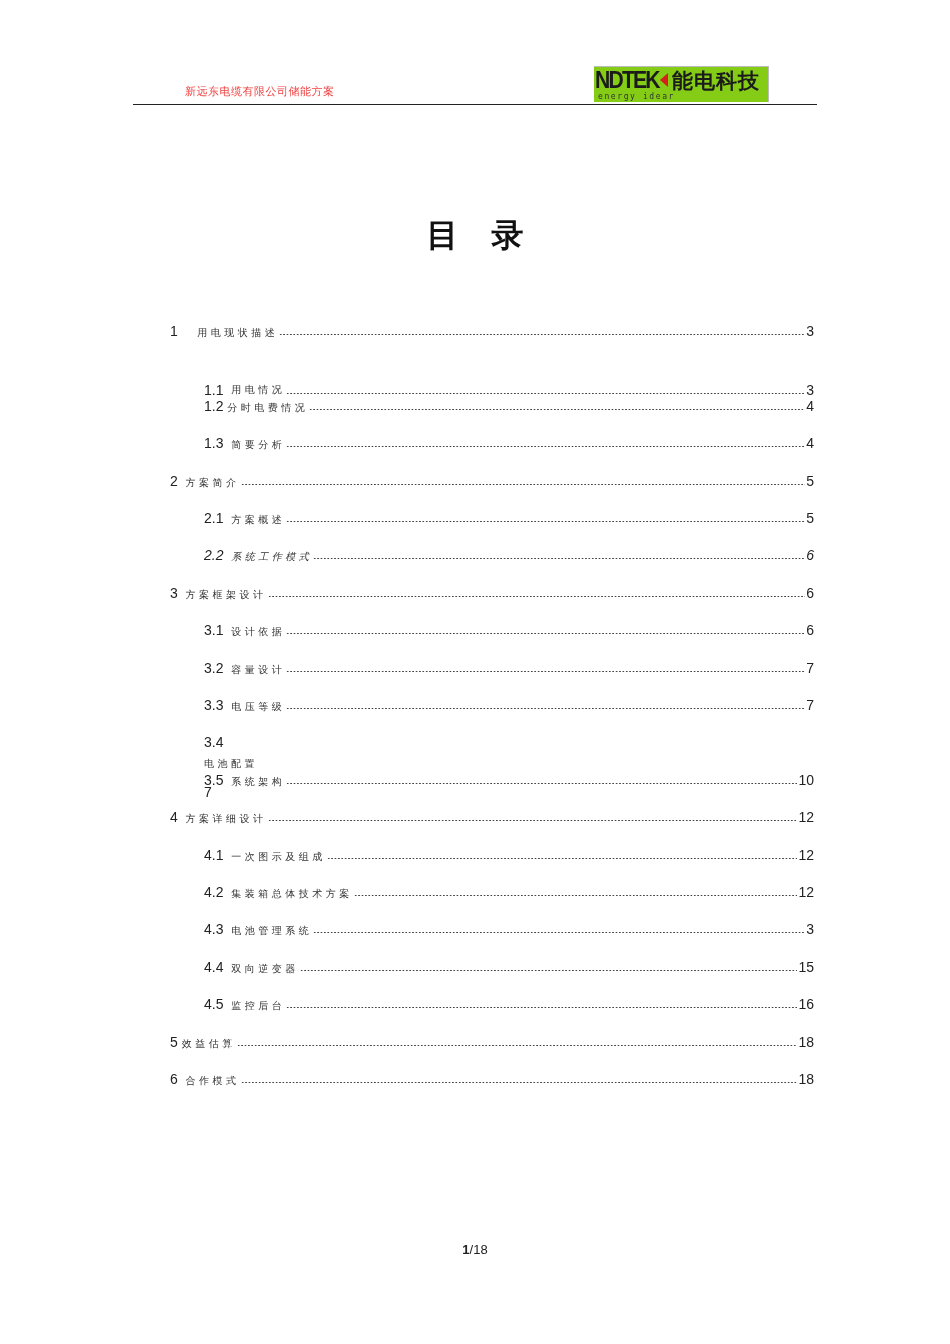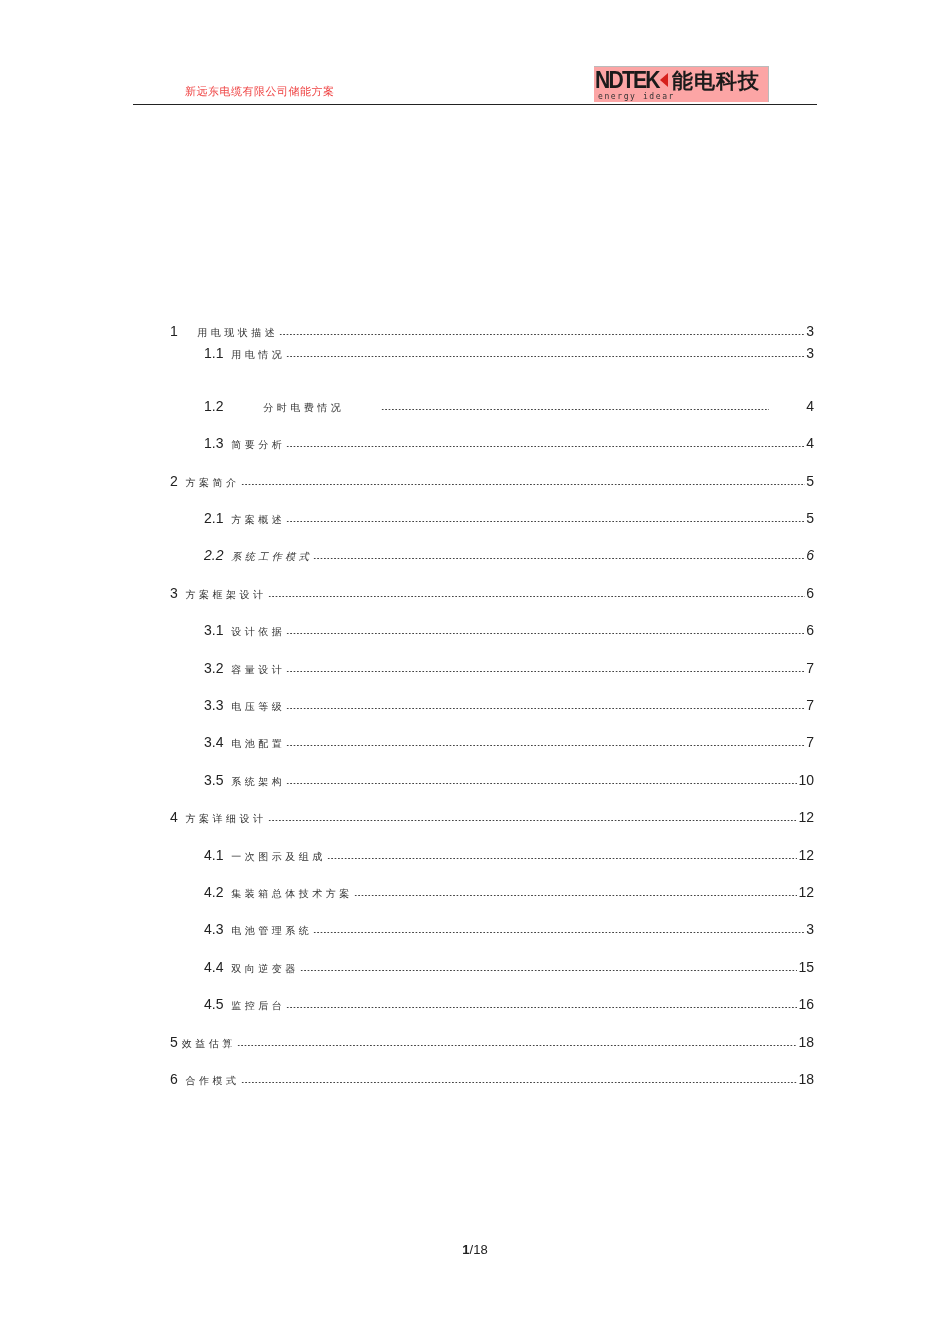--- a/index.html
+++ b/index.html
@@ -14,21 +14,21 @@
     font-family: "DejaVu Serif", "Liberation Serif", serif;
     font-size: 11px; color: #ef4444; letter-spacing: 0.5px;
   }
   .header-rule {
     position: absolute; left: 133px; top: 104px; width: 684px; height: 0;
     border-top: 1.6px solid #222;
   }
   .logo {
     position: absolute; left: 594px; top: 66px; width: 174px; height: 35px;
     border: 1px solid #bbb; border-bottom: none; border-left: none;
-    background: #fca5a5;
+    background: #84cc16;
   }
   .logo-en {
     position: absolute; left: 1px; top: 1px;
     font-family: "Liberation Sans", sans-serif; font-size: 23px; font-weight: bold;
     letter-spacing: -2px; color: #1b1b1b; line-height: 24px;
     transform: scaleX(0.92); transform-origin: left;
   }
   .logo-arrow {
     position: absolute; left: 66px; top: 6px; width: 0; height: 0;
     border-top: 7px solid transparent; border-bottom: 7px solid transparent;
@@ -80,35 +80,36 @@
 
   <div class="logo">
     <span class="logo-en">NDTEK</span>
     <span class="logo-arrow"></span>
     <span class="logo-cn">能电科技</span>
     <span class="logo-tag">energy idear</span>
   </div>
 
   <div class="header-rule"></div>
 
+  <div class="title">目 录</div>
 
   <div class="toc" id="toc">
       <div class="toc-row" style="left: 170px; width: 644px; top: 320px;">
         <span class="toc-num">1     </span>
         <span class="toc-text">用电现状描述 </span>
         <span class="toc-leader"></span>
         <span class="toc-page">3</span>
       </div>
-      <div class="toc-row" style="left: 204px; width: 610px; top: 342px;">
+      <div class="toc-row" style="left: 204px; width: 610px; top: 379px; align-items: flex-end;">
         <span class="toc-num">1.1  </span>
         <span class="toc-text">用电情况</span>
         <span class="toc-leader"></span>
         <span class="toc-page">3</span>
       </div>
-      <div class="toc-row" style="left: 204px; width: 610px; top: 394.8px; gap: 36px;">
+      <div class="toc-row" style="left: 204px; width: 610px; top: 394.8px;">
         <span class="toc-num">1.2 </span>
         <span class="toc-text">分时电费情况 </span>
         <span class="toc-leader"></span>
         <span class="toc-page">4</span>
       </div>
       <div class="toc-row" style="left: 204px; width: 610px; top: 432.2px; justify-content: space-between;">
         <span class="toc-num">1.3  </span>
         <span class="toc-text">简要分析</span>
         <span class="toc-leader"></span>
         <span class="toc-page">4</span>
@@ -148,21 +149,21 @@
         <span class="toc-text">容量设计</span>
         <span class="toc-leader"></span>
         <span class="toc-page">7</span>
       </div>
       <div class="toc-row" style="left: 204px; width: 610px; top: 694px;">
         <span class="toc-num">3.3  </span>
         <span class="toc-text">电压等级</span>
         <span class="toc-leader"></span>
         <span class="toc-page">7</span>
       </div>
-      <div class="toc-row" style="left: 204px; width: 610px; top: 731.4px;">
+      <div class="toc-row" style="left: 204px; width: 610px; top: 731.4px; flex-direction: column;">
         <span class="toc-num">3.4  </span>
         <span class="toc-text">电池配置</span>
         <span class="toc-leader"></span>
         <span class="toc-page">7</span>
       </div>
       <div class="toc-row" style="left: 204px; width: 610px; top: 768.8px;">
         <span class="toc-num">3.5  </span>
         <span class="toc-text">系统架构</span>
         <span class="toc-leader"></span>
         <span class="toc-page">10</span>

